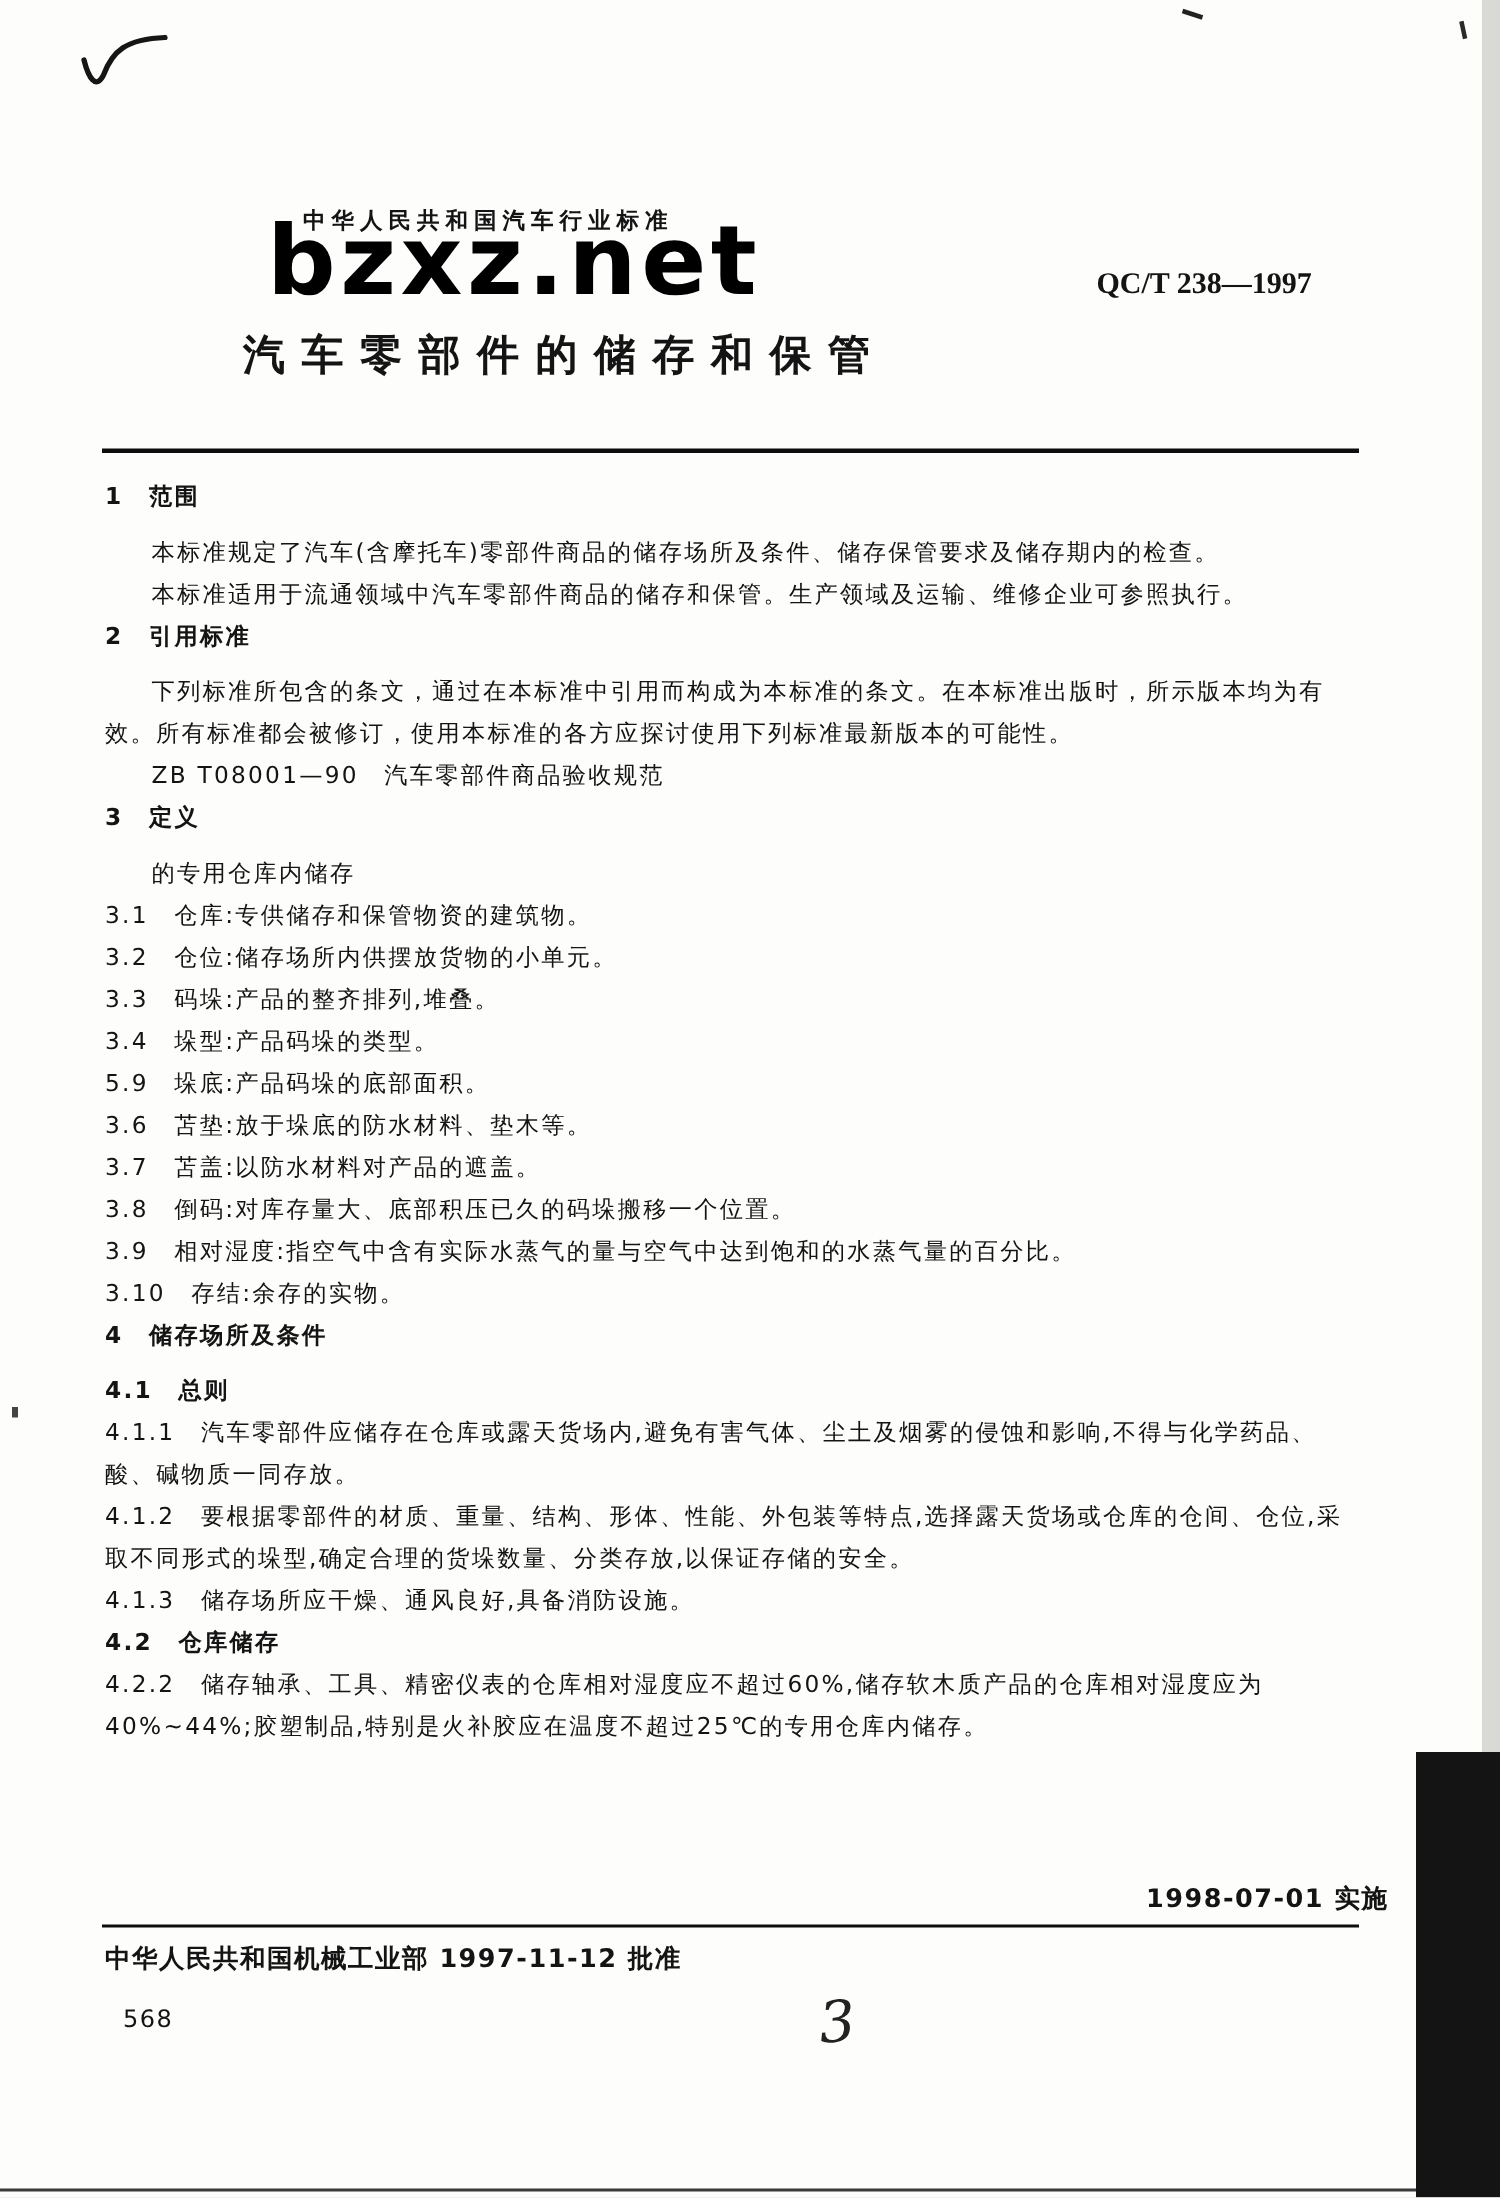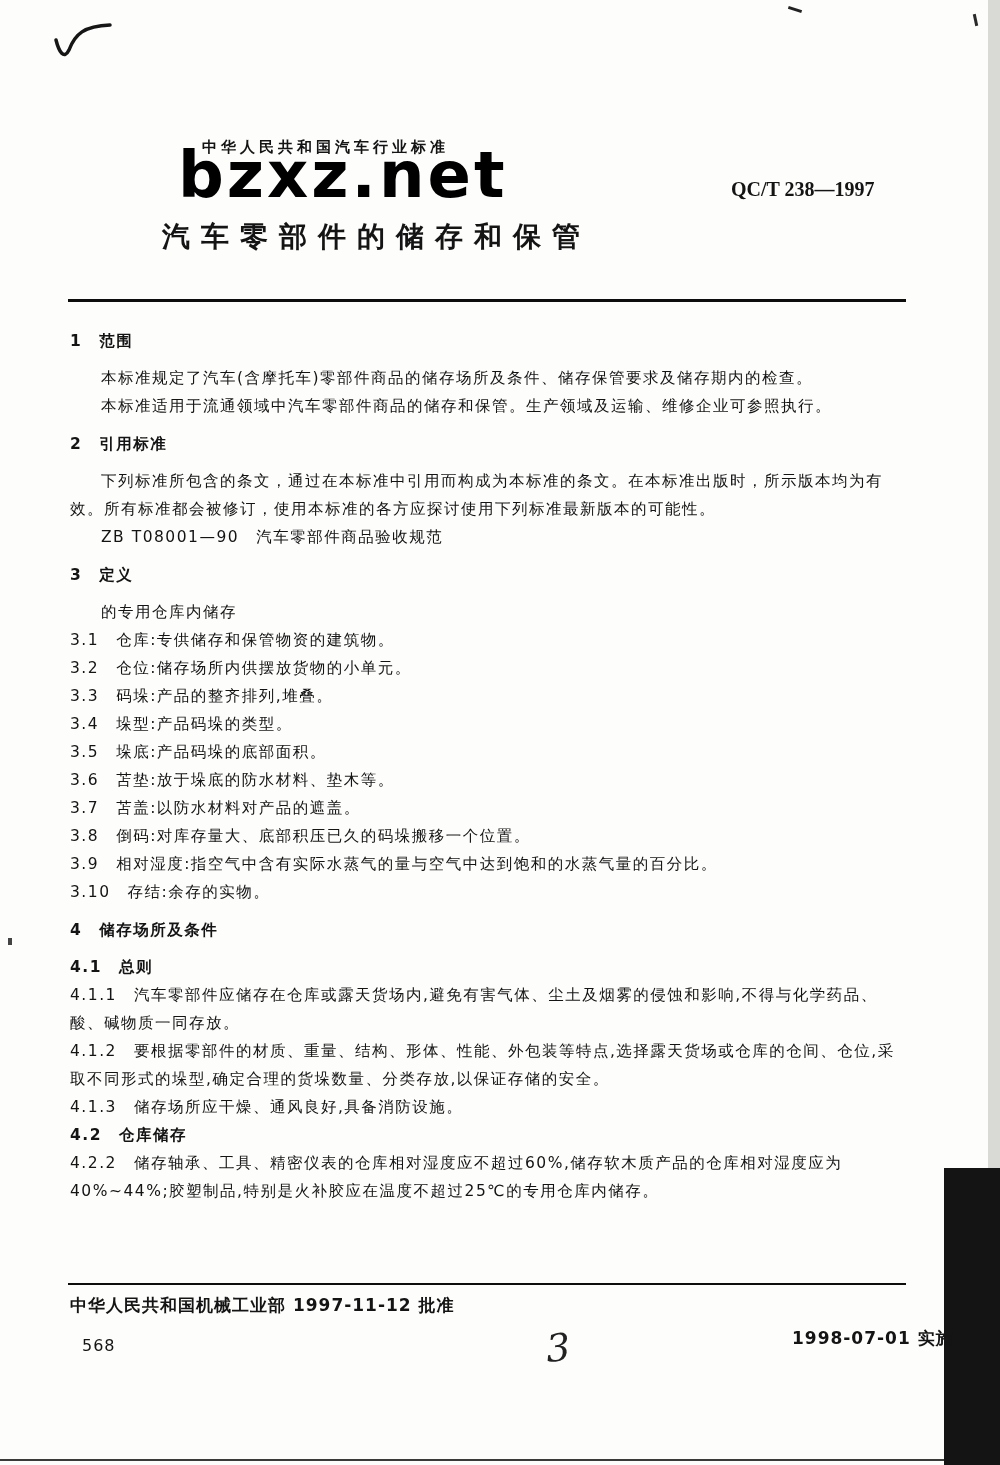--- a/index.html
+++ b/index.html
@@ -27,28 +27,28 @@
   .doc-num{position:absolute;left:731px;top:178px;z-index:2;font-size:20px;font-weight:bold;font-family:"Liberation Serif","DejaVu Serif",serif;white-space:nowrap;}
   .title{position:absolute;left:162px;top:218px;z-index:2;margin:0;font-size:28px;font-weight:bold;letter-spacing:11px;white-space:nowrap;}
   .rule{position:absolute;left:68px;top:299px;width:838px;height:3px;background:#0d0d0d;}
 
   
   .body{
     position:absolute;left:70px;top:317px;width:836px;z-index:2;
     font-size:15.5px;line-height:28px;letter-spacing:1.5px;
   }
   .body p{margin:0;}
-  .body p.h{font-weight:bold;margin:10px 0 9px;}
+  .body p.h{font-weight:bold;margin:0 0 9px;}
   .body p.h2{font-weight:bold;}
   .body p.pi{text-indent:2em;}
 
   
   .footer-rule{position:absolute;left:68px;top:1283px;width:838px;height:2px;background:#0d0d0d;}
   .f-left{position:absolute;left:70px;top:1294px;font-size:17px;font-weight:bold;letter-spacing:1px;white-space:nowrap;}
-  .f-right{position:absolute;left:764px;top:1327px;font-size:17px;font-weight:bold;letter-spacing:1px;white-space:nowrap;margin-left:28px;}
+  .f-right{position:absolute;left:764px;top:1254px;font-size:17px;font-weight:bold;letter-spacing:1px;white-space:nowrap;}
   .page-num{position:absolute;left:82px;top:1336px;font-size:16px;letter-spacing:1px;}
   .hw-num{
     position:absolute;left:546px;top:1326px;font-size:38px;color:#222;
     font-family:"DejaVu Serif","Liberation Serif",serif;font-style:italic;
     transform:rotate(-5deg);
   }
 </style>
 </head>
 <body>
 
@@ -76,21 +76,21 @@
     <p class="pi">本标准适用于流通领域中汽车零部件商品的储存和保管。生产领域及运输、维修企业可参照执行。</p>
     <p class="h">2　引用标准</p>
     <p class="pi">下列标准所包含的条文，通过在本标准中引用而构成为本标准的条文。在本标准出版时，所示版本均为有效。所有标准都会被修订，使用本标准的各方应探讨使用下列标准最新版本的可能性。</p>
     <p class="pi">ZB T08001—90　汽车零部件商品验收规范</p>
     <p class="h">3　定义</p>
     <p class="pi">的专用仓库内储存</p>
     <p>3.1　仓库:专供储存和保管物资的建筑物。</p>
     <p>3.2　仓位:储存场所内供摆放货物的小单元。</p>
     <p>3.3　码垛:产品的整齐排列,堆叠。</p>
     <p>3.4　垛型:产品码垛的类型。</p>
-    <p>3.5　垛底:产品码垛的底部面积。</p>
+    <p>5.9　垛底:产品码垛的底部面积。</p>
     <p>3.6　苫垫:放于垛底的防水材料、垫木等。</p>
     <p>3.7　苫盖:以防水材料对产品的遮盖。</p>
     <p>3.8　倒码:对库存量大、底部积压已久的码垛搬移一个位置。</p>
     <p>3.9　相对湿度:指空气中含有实际水蒸气的量与空气中达到饱和的水蒸气量的百分比。</p>
     <p>3.10　存结:余存的实物。</p>
     <p class="h">4　储存场所及条件</p>
     <p class="h2">4.1　总则</p>
     <p>4.1.1　汽车零部件应储存在仓库或露天货场内,避免有害气体、尘土及烟雾的侵蚀和影响,不得与化学药品、酸、碱物质一同存放。</p>
     <p>4.1.2　要根据零部件的材质、重量、结构、形体、性能、外包装等特点,选择露天货场或仓库的仓间、仓位,采取不同形式的垛型,确定合理的货垛数量、分类存放,以保证存储的安全。</p>
     <p>4.1.3　储存场所应干燥、通风良好,具备消防设施。</p>

